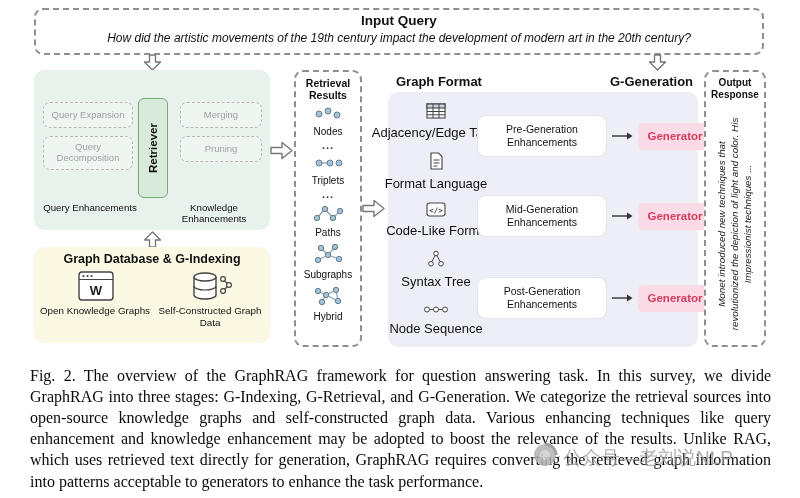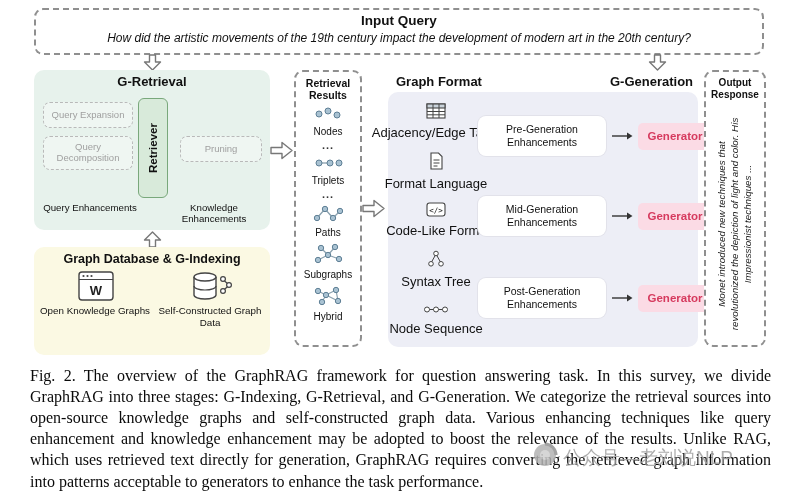--- a/index.html
+++ b/index.html
@@ -43,21 +43,21 @@
     background: #d8eada; border: 1.2px solid #79a87b; border-radius: 6px;
     display: flex; align-items: center; justify-content: center;
   }
   #retriever span { transform: rotate(-90deg); font-weight: bold; font-size: 11.5px; white-space: nowrap; }
   .enh-label { position: absolute; font-size: 9.7px; text-align: center; }
   #query-enh-label { left: 0; top: 132px; width: 112px; }
   #knowledge-enh-label { left: 124px; top: 132px; width: 112px; }
 
   
   #graph-db {
-    left: 34px; top: 247px; width: 236px; height: 108px;
+    left: 34px; top: 247px; width: 236px; height: 96px;
     background: #fbf9e3; border-radius: 10px;
   }
   #graph-db .panel-title { font-size: 12.5px; padding-top: 5px; }
   #browser-icon { position: absolute; left: 44px; top: 24px; }
   #dbgraph-icon { position: absolute; left: 156px; top: 24px; }
   .db-label { position: absolute; font-size: 9.8px; text-align: center; line-height: 1.2; }
   #db-label-1 { left: 6px;  top: 58px; width: 110px; }
   #db-label-2 { left: 122px; top: 58px; width: 108px; }
 
   
@@ -140,26 +140,26 @@
       <polygon points="6.5,1 12.5,1 12.5,8 17.5,8 9.5,16 1.5,8 6.5,8" fill="#fff" stroke="#777" stroke-width="1.4" stroke-linejoin="round"></polygon>
     </svg>
 </span>
 <span class="abs" style="left:648px; top:54px;">
   <svg width="19" height="17" viewBox="0 0 19 17">
       <polygon points="6.5,1 12.5,1 12.5,8 17.5,8 9.5,16 1.5,8 6.5,8" fill="#fff" stroke="#777" stroke-width="1.4" stroke-linejoin="round"></polygon>
     </svg>
 </span>
 
 <div class="abs" id="g-retrieval">
-  <div class="panel-title">G-Retrieval</div>
   <div class="qbox" id="qe1">Query Expansion</div>
   <div class="qbox" id="qe2">Query Decomposition</div>
   <div id="retriever">
     <span>Retriever</span>
   </div>
+  <div class="qbox" id="ke1">Merging</div>
   <div class="qbox" id="ke2">Pruning</div>
   <div class="enh-label" id="query-enh-label">Query Enhancements</div>
   <div class="enh-label" id="knowledge-enh-label">Knowledge Enhancements</div>
 </div>
 
 <span class="abs" style="left:143px; top:231px;">
   <svg width="19" height="17" viewBox="0 0 19 17">
       <polygon points="6.5,16 12.5,16 12.5,9 17.5,9 9.5,1 1.5,9 6.5,9" fill="#fff" stroke="#777" stroke-width="1.4" stroke-linejoin="round"></polygon>
     </svg>
 </span>

